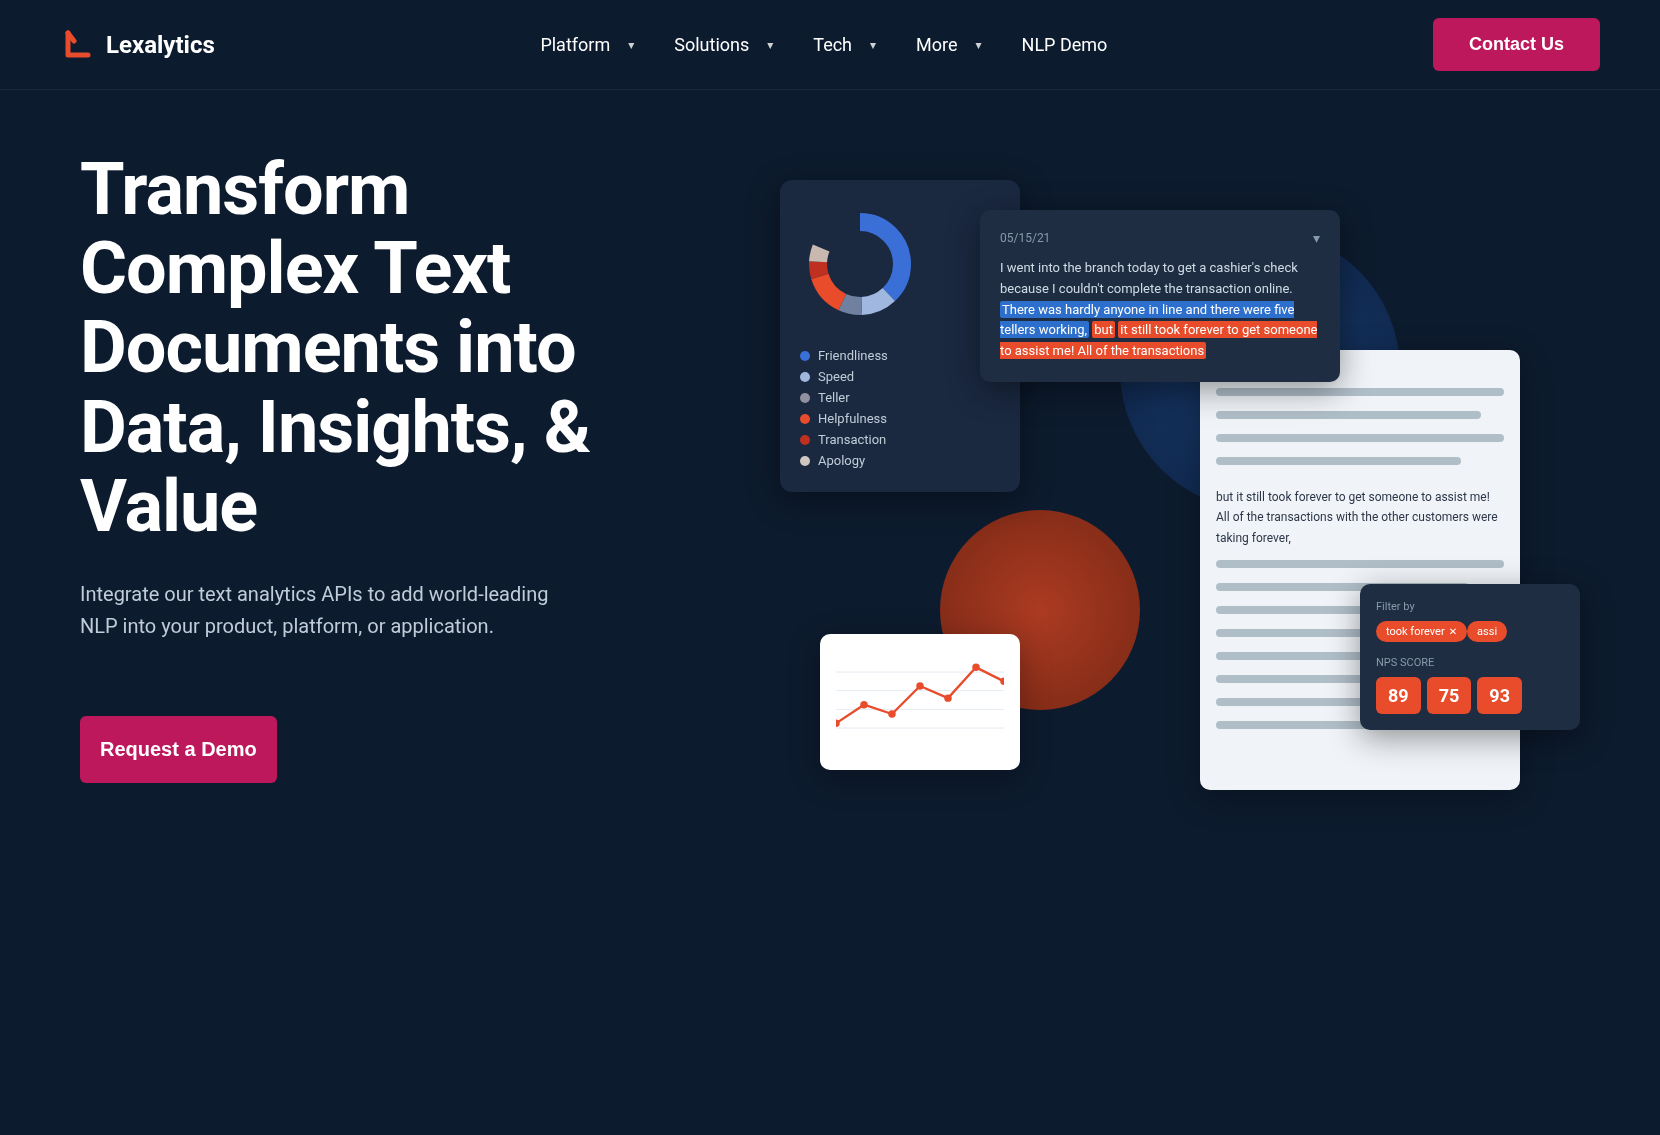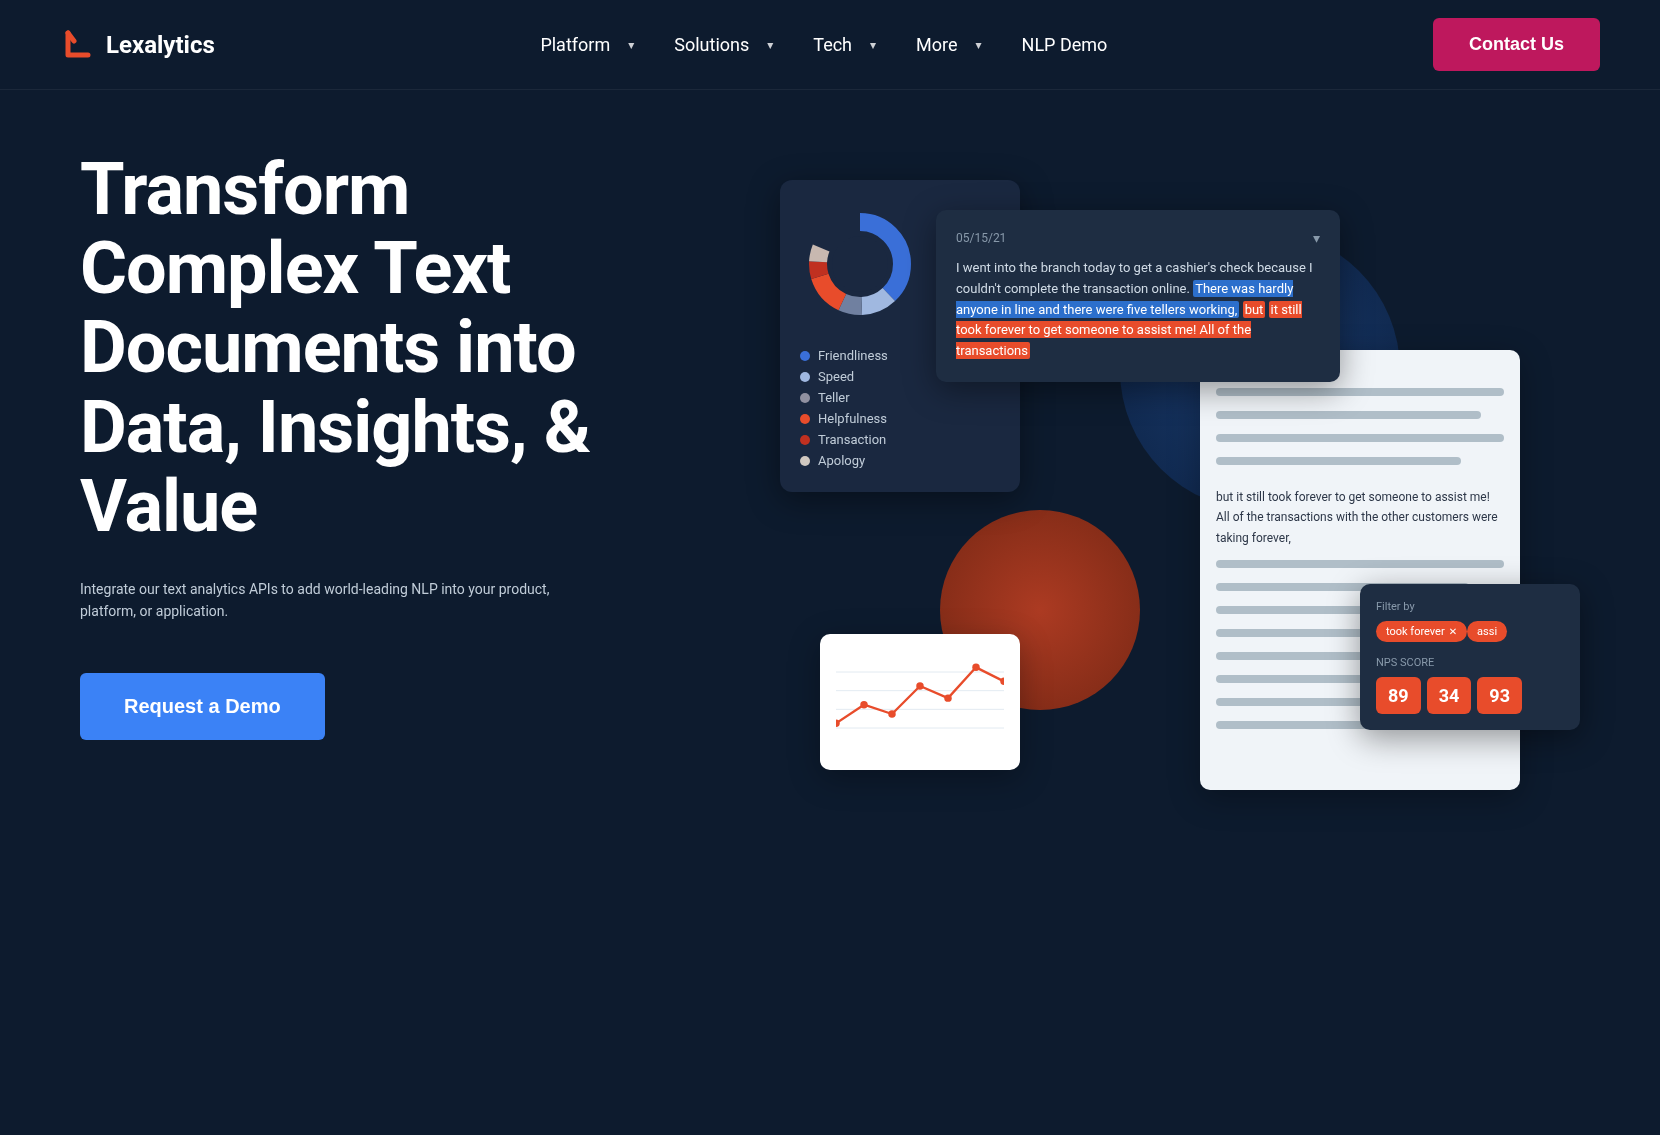--- a/index.html
+++ b/index.html
@@ -85,35 +85,36 @@
       z-index: 2;
     }
     .hero-title {
       font-size: 72px;
       font-weight: 700;
       line-height: 1.1;
       margin-bottom: 32px;
       letter-spacing: -1px;
     }
     .hero-subtitle {
-      font-size: 14px;
+      font-size: 20px;
       color: #c0ccd8;
       line-height: 1.6;
       margin-bottom: 50px;
       max-width: 500px;
     }
     .demo-btn {
-      background-color: #3b82f6;
+      background-color: #be185d;
       color: #ffffff;
       border: none;
-      padding: 22px 44px;
+      padding: 22px 20px;
       font-size: 20px;
       font-weight: 600;
       border-radius: 6px;
       cursor: pointer;
+      margin-top: 24px;
     }
 
     
     .hero-right {
       flex: 1;
       position: relative;
       height: 700px;
       margin-left: 80px;
     }
 
@@ -191,21 +192,21 @@
     .line-chart-inner {
       width: 100%;
       height: 100px;
     }
 
     
     .card-text {
       position: absolute;
       top: 60px;
       right: 260px;
-      width: 404px;
+      width: 360px;
       background: #1e2d42;
       border-radius: 10px;
       padding: 20px;
       z-index: 3;
       box-shadow: 0 8px 32px rgba(0,0,0,0.4);
     }
     .card-text-header {
       display: flex;
       justify-content: space-between;
       align-items: center;
@@ -495,19 +496,19 @@
           <span>took forever</span>
           <span style="font-size:10px;">✕</span>
         </span>
         <span class="filter-tag">
           <span>assi</span>
         </span>
       </div>
       <div class="nps-label">NPS SCORE</div>
       <div class="nps-scores">
         <span class="nps-score">89</span>
-        <span class="nps-score">34</span>
+        <span class="nps-score">75</span>
         <span class="nps-score">93</span>
       </div>
     </div>
 
   </div>
 </section>
 
 </body></html>

